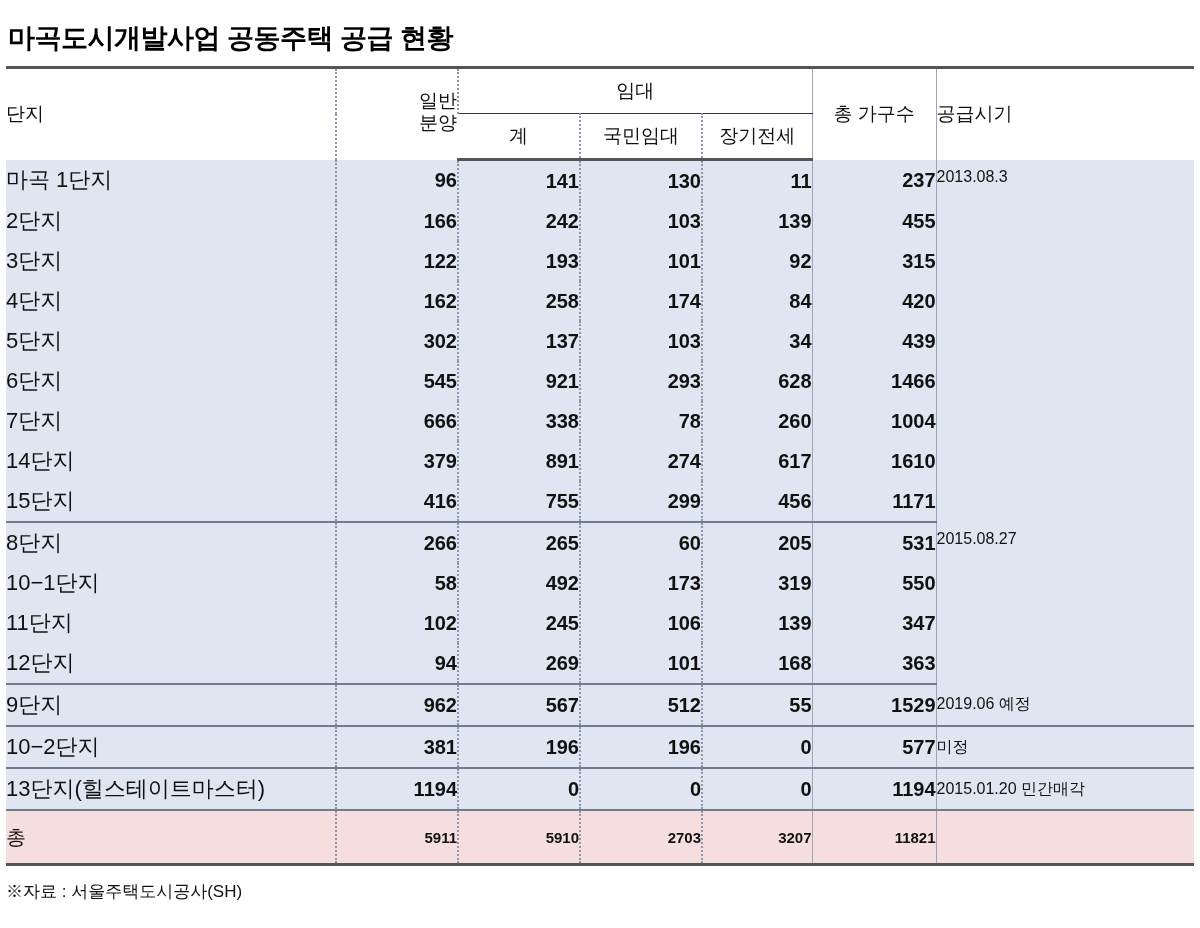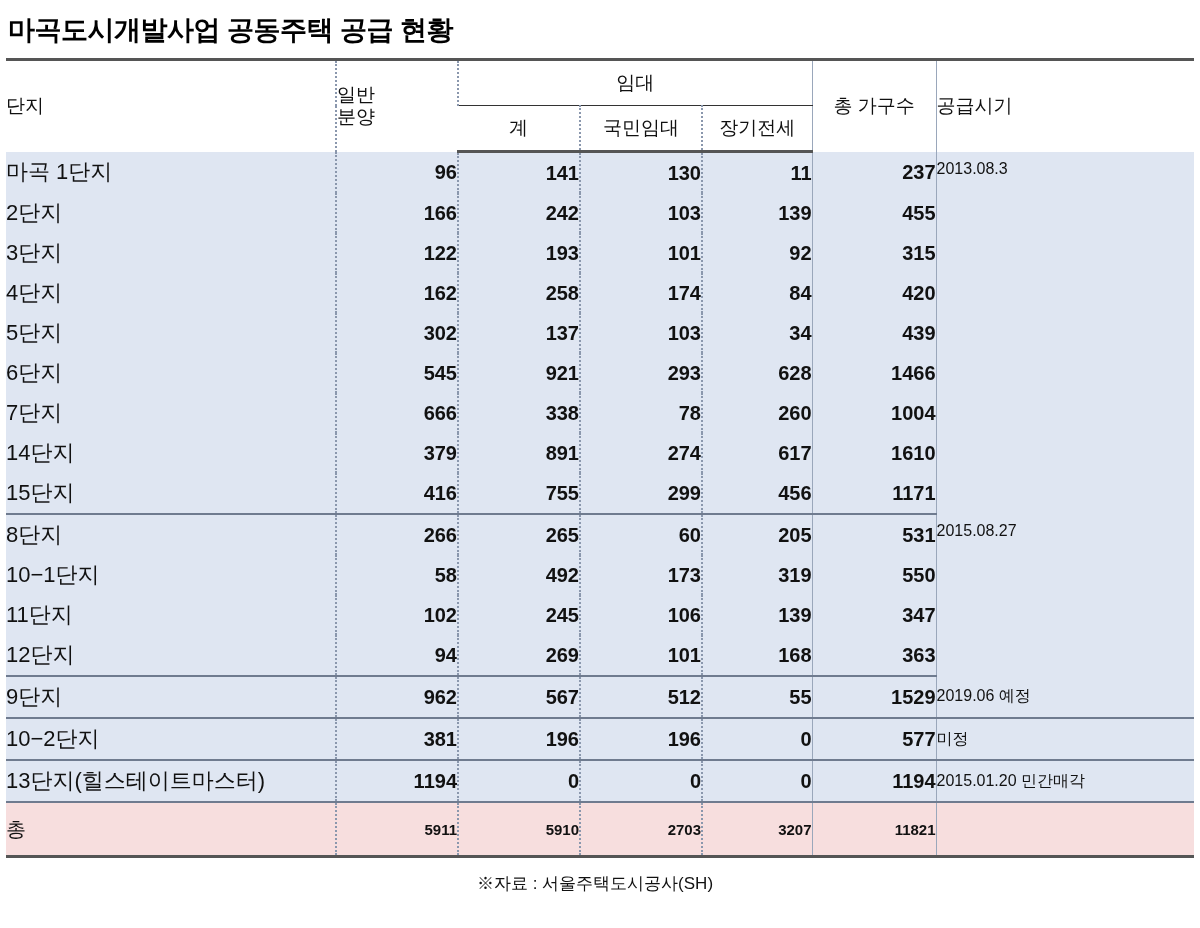--- a/index.html
+++ b/index.html
@@ -12,21 +12,21 @@
     background: #ffffff;
     font-family: "Liberation Sans", sans-serif;
     color: #111111;
     overflow: hidden;
   }
   .page {
     position: relative;
     width: 1200px;
     height: 768px;
     box-sizing: border-box;
-    padding: 8px 6px;
+    padding: 16px 6px;
   }
   .title {
     font-size: 27px;
     font-weight: bold;
     letter-spacing: -0.5px;
     padding: 4px 0 10px 2px;
     color: #000000;
   }
   table.supply {
     border-collapse: collapse;
@@ -55,22 +55,23 @@
     vertical-align: middle;
   }
   .thick-top { border-top: 3px solid #555555; }
   .thick-bot { border-bottom: 3px solid #555555; }
 
   th.h-name {
     text-align: left;
     padding-left: 12px;
   }
   th.h-gen {
-    text-align: left;
+    text-align: right;
     line-height: 1.15;
+    font-family: Liberation Mono, monospace;
   }
   th.h-rent-group {
     text-align: center;
     border-bottom: 1px solid #333333;
   }
   th.h-sub {
     text-align: center;
   }
   th.h-total, th.h-time {
     text-align: center;
@@ -117,21 +118,21 @@
     height: 52px;
     font-size: 15px;
     font-weight: bold;
     border-top: 2px solid #6f7b8f;
     border-bottom: 3px solid #555555;
   }
   tfoot td.name {
     font-size: 20px;
   }
   .footnote {
-    text-align: center;
+    text-align: left;
     font-size: 17px;
     padding: 14px 10px 0 0;
     color: #111111;
   }
 </style>
 </head>
 <body>
 
 <div class="page">
 

